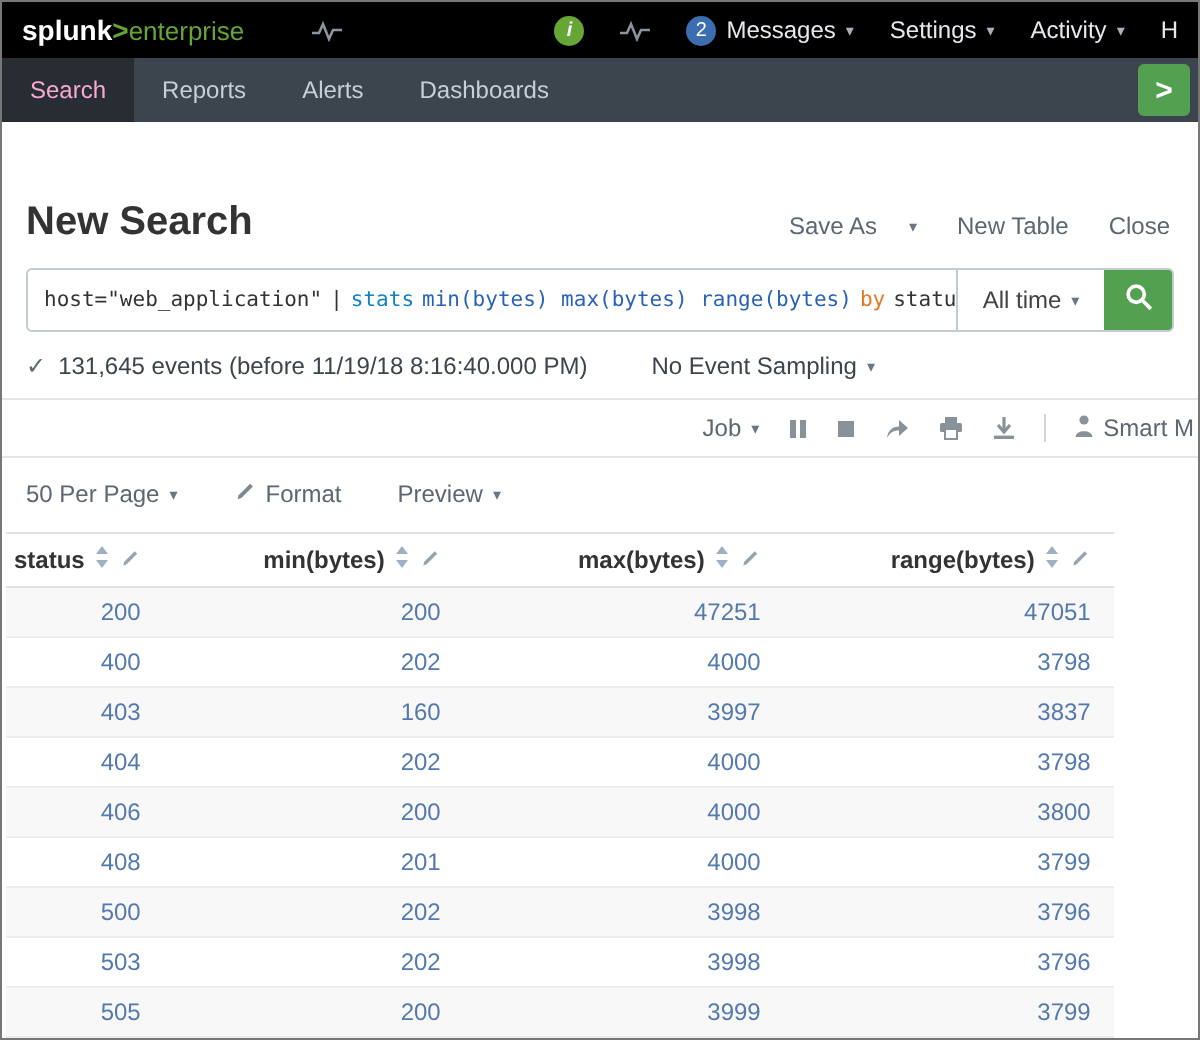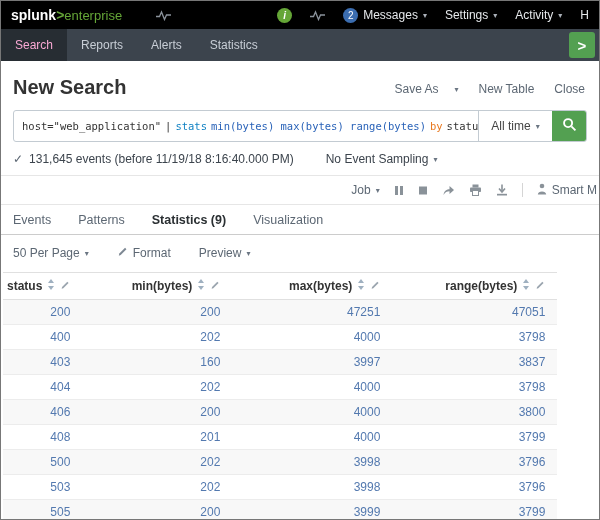--- a/index.html
+++ b/index.html
@@ -21,21 +21,21 @@
   .caret.dark { color:#6b7683; }
 
   
   .appnav { height:32px; background:#3c444d; display:flex; align-items:stretch; font-size:12px; color:#c8ced6; position:relative; }
   .nav-item { padding:0 14px; display:flex; align-items:center; cursor:pointer; }
   .nav-item.active { background:#272d33; color:#f9a8d4; }
   .splunk-mark { position:absolute; right:4px; top:3px; width:26px; height:26px; background:#53a051; border-radius:3px; color:#fff; font-weight:bold; font-size:15px; display:flex; align-items:center; justify-content:center; cursor:pointer; }
 
   
   .page-header { display:flex; align-items:flex-end; justify-content:space-between; padding:15px 14px 11px 12px; }
-  .page-title { font-size:20px; font-weight:bold; color:#333; }
+  .page-title { font-size:20px; font-weight:bold; color:#333;margin-top:24px; }
   .header-actions { display:flex; align-items:center; gap:20px; font-size:12px; color:#5c6773; padding-bottom:3px; }
   .header-actions .action { display:flex; align-items:center; gap:16px; cursor:pointer; }
 
   
   .search-bar { display:flex; margin:0 12px; height:32px; border:1px solid #c3cbd2; border-radius:3px; overflow:hidden; }
   .query { flex:1; display:flex; align-items:center; gap:4px; padding:0 8px; font-family:"DejaVu Sans Mono", monospace; font-size:10.5px; color:#333; white-space:nowrap; overflow:hidden; cursor:text; }
   .q-cmd { color:#1182c3; }
   .q-func { color:#2962b8; }
   .q-kw { color:#e8781f; }
   .time-range { width:74px; border-left:1px solid #c3cbd2; display:flex; align-items:center; justify-content:center; gap:5px; font-size:12px; color:#444; cursor:pointer; }
@@ -110,21 +110,21 @@
       <div class="top-item">
         <span>H</span>
       </div>
     </div>
   </header>
 
   <nav class="appnav">
     <a class="nav-item active">Search</a>
     <a class="nav-item">Reports</a>
     <a class="nav-item">Alerts</a>
-    <a class="nav-item">Statistics</a>
+    <a class="nav-item">Dashboards</a>
     <div class="splunk-mark">&gt;</div>
   </nav>
 
   <div class="page-header">
     <h1 class="page-title">New Search</h1>
     <div class="header-actions">
       <a class="action">
         <span>Save As</span>
         <span class="caret dark">▾</span>
       </a>
@@ -209,26 +209,20 @@
       <span>
         <svg width="10" height="12" viewBox="0 0 10 12">
             <circle cx="5" cy="3" r="2.3" fill="#8a9299"></circle>
             <path d="M0.8 11.5 C0.8 7.6 9.2 7.6 9.2 11.5 Z" fill="#8a9299"></path>
           </svg>
       </span>
       <span>Smart M</span>
     </a>
   </div>
 
-  <div class="result-tabs">
-    <a class="rtab">Events</a>
-    <a class="rtab">Patterns</a>
-    <a class="rtab active">Statistics (9)</a>
-    <a class="rtab">Visualization</a>
-  </div>
 
   <div class="table-controls">
     <a class="tctrl">
       <span>50 Per Page</span>
       <span class="caret dark">▾</span>
     </a>
     <a class="tctrl">
       <span>
         <svg width="11" height="11" viewBox="0 0 12 12">
             <path d="M2 10.5 L2.5 8.3 L8.8 2 L10.3 3.5 L4 9.8 Z" fill="#7d8893"></path>

